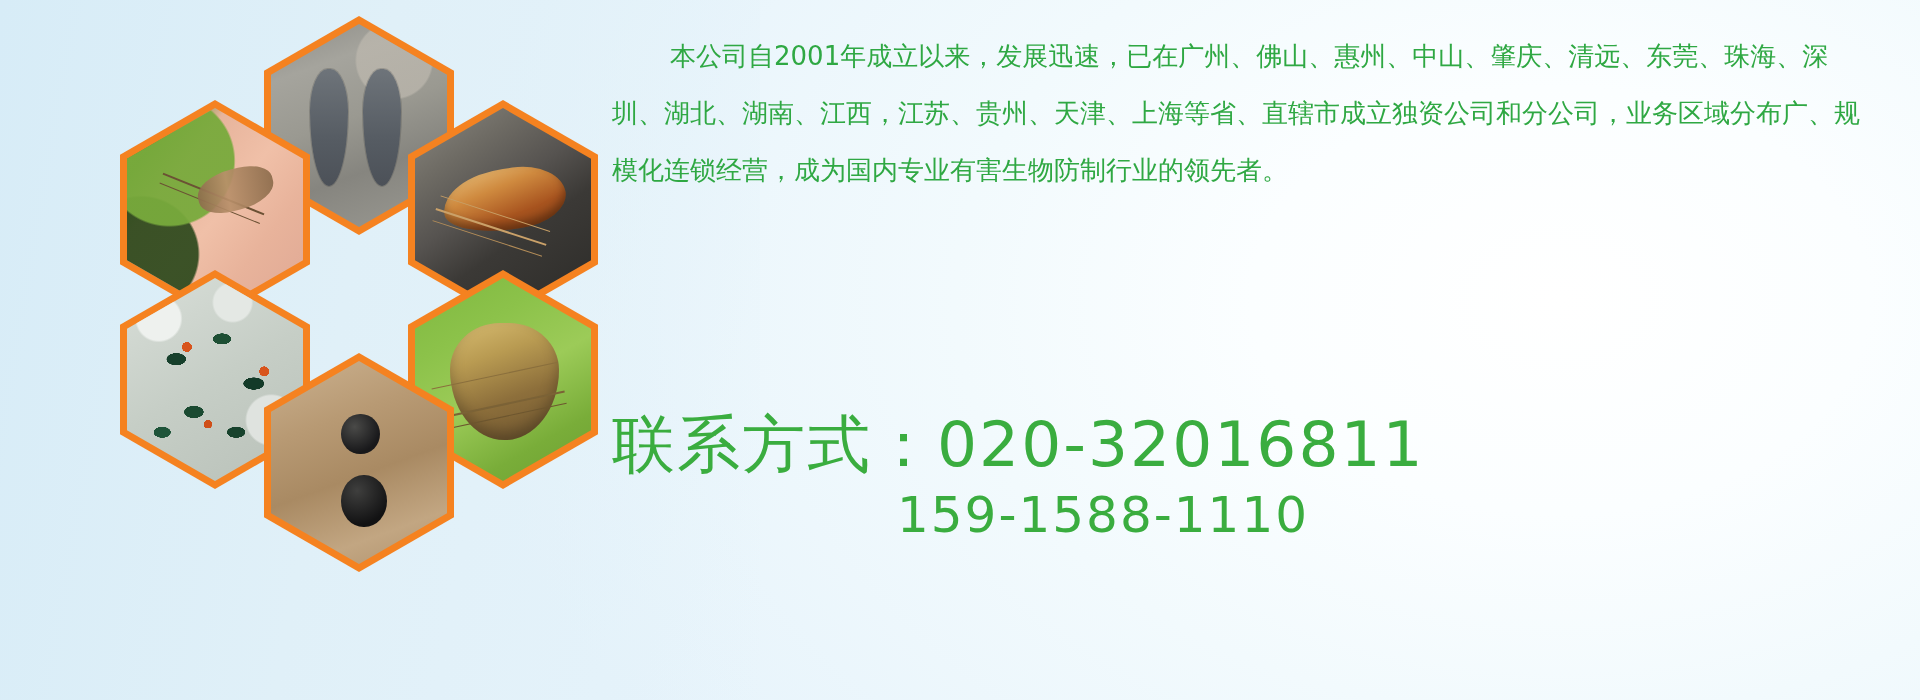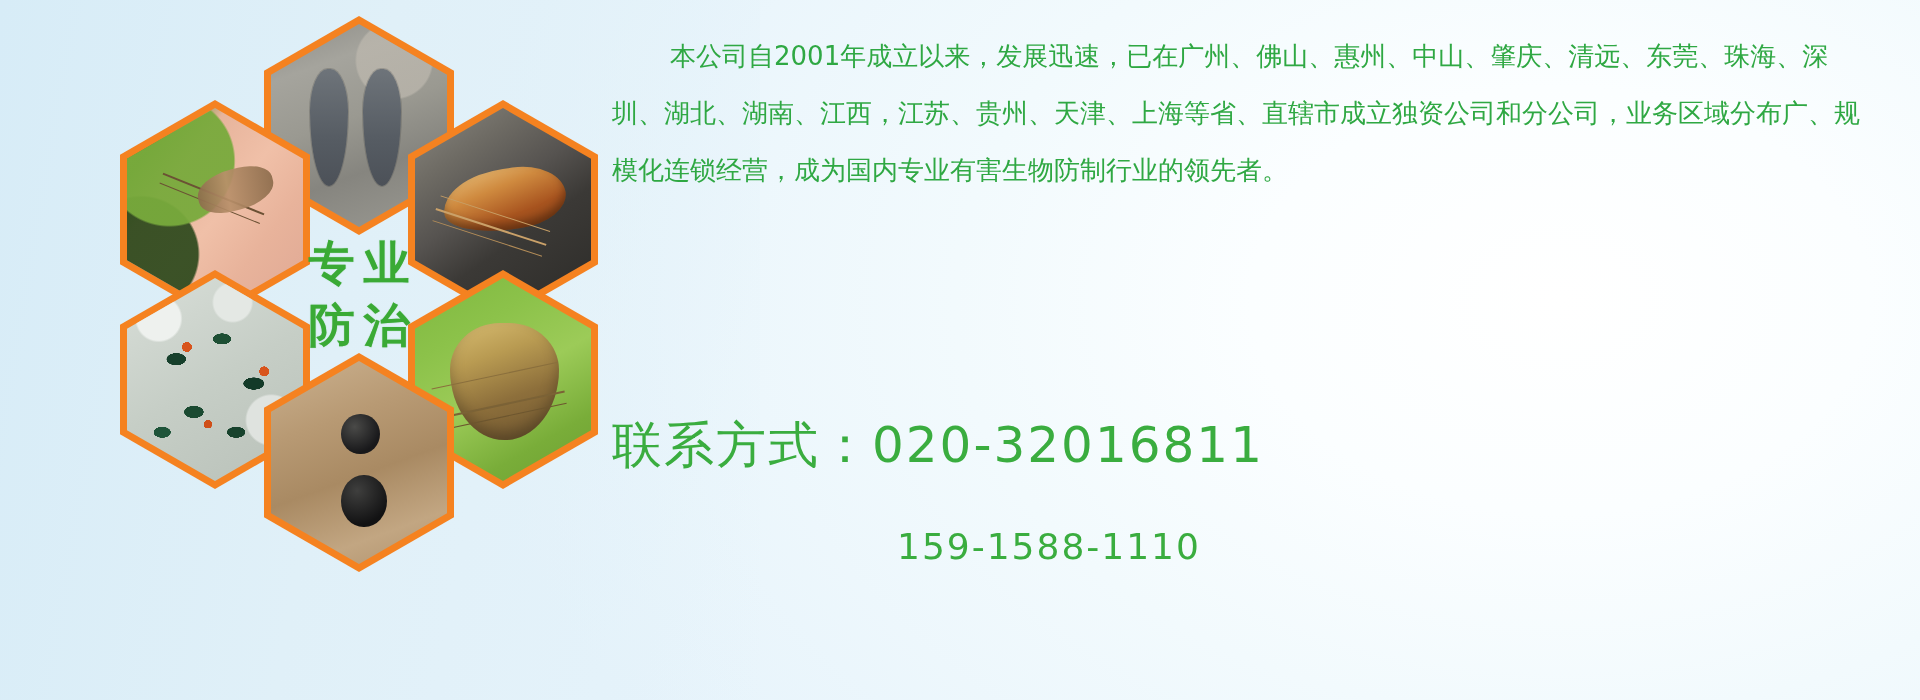--- a/index.html
+++ b/index.html
@@ -191,32 +191,31 @@
     font-weight:500;
     width:1250px;
   }
   .contact{
     position:absolute;
     left:0; top:382px;
     width:1260px;
     color:#3aad3f;
   }
   .contact .line1{
-    font-size:50px;
+    font-size:63px;
     line-height:70px;
     letter-spacing:2px;
     white-space:nowrap;
   }
   .contact .line2{
-    font-size:36px;
+    font-size:50px;
     line-height:70px;
     letter-spacing:2px;
     padding-left:285px;
     white-space:nowrap;
-    margin-top:32px;
   }
 </style>
 </head>
 <body>
 
 <div class="banner">
 
   <div class="comb">
 
     <div class="hex h-top">
@@ -248,24 +247,20 @@
           <div class="ph ph-stink"></div>
         </div>
     </div>
 
     <div class="hex h-bottom">
       <div class="inner">
           <div class="ph ph-ant"></div>
         </div>
     </div>
 
-    <div class="comb-label">
-      <span>专业</span>
-      <span>防治</span>
-    </div>
   </div>
 
   <div class="content">
     <p class="about">本公司自2001年成立以来，发展迅速，已在广州、佛山、惠州、中山、肇庆、清远、东莞、珠海、深圳、湖北、湖南、江西，江苏、贵州、天津、上海等省、直辖市成立独资公司和分公司，业务区域分布广、规模化连锁经营，成为国内专业有害生物防制行业的领先者。</p>
 
     <div class="contact">
       <div class="line1">联系方式：020-32016811</div>
       <div class="line2">159-1588-1110</div>
     </div>
   </div>

